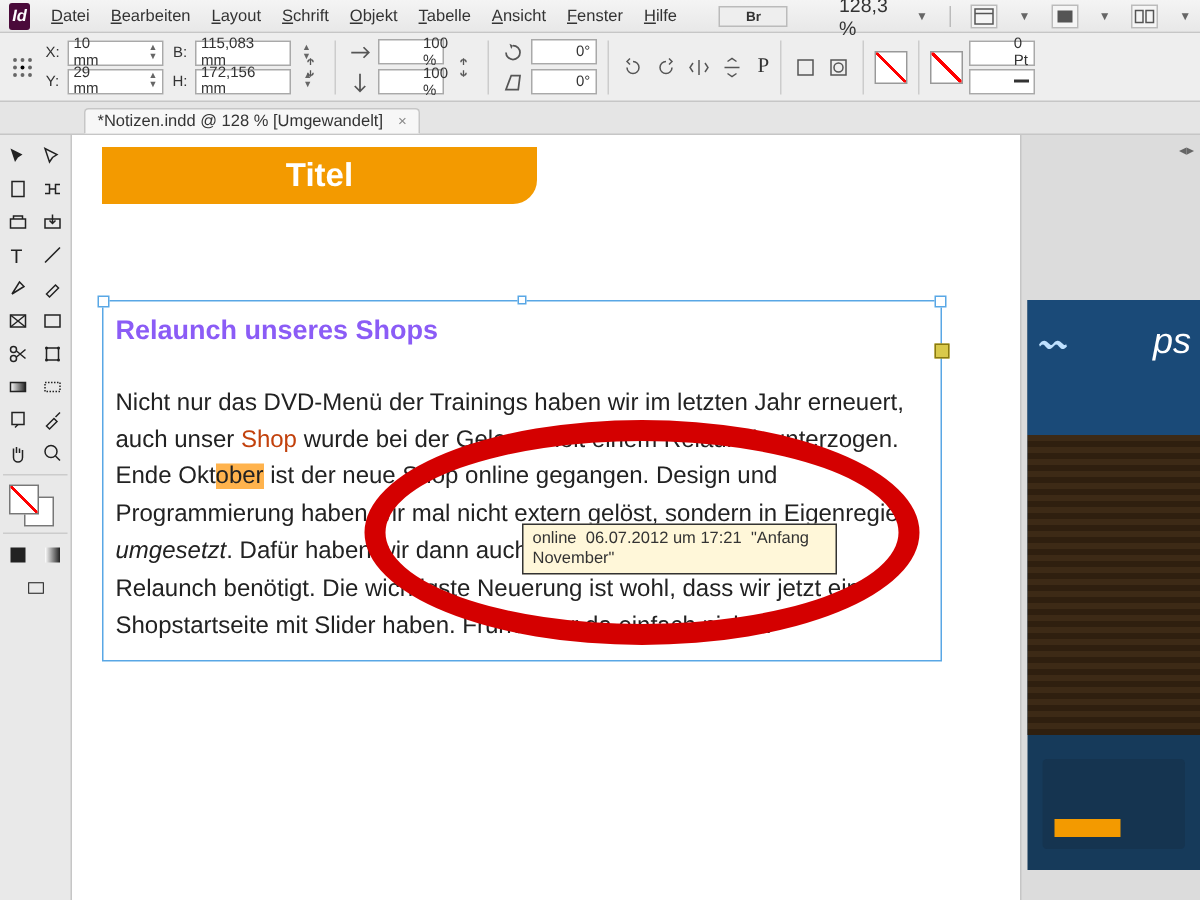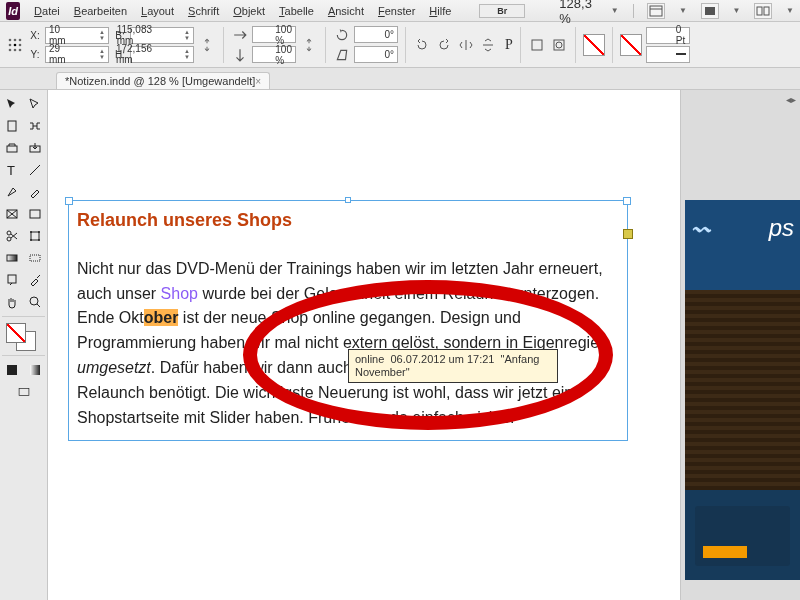--- a/index.html
+++ b/index.html
@@ -14,32 +14,32 @@
 .menubar .br-btn { border:1px solid #bbb; padding:1px 17px; font-size:9px; background:#eee; font-weight:bold;}
 .menubar .zoom { font-size: 13px; margin-left: 20px; }
 .menubar .topicon { width:22px; height:16px; border:1px solid #bbb; background:#f5f5f5; display:flex;align-items:center;justify-content:center;}
 .menubar .topicon svg{width:14px;height:12px;}
 
 
 .ctrlbar { height: 46px; background: #eee; border-bottom: 1px solid #c6c6c6; display:flex; align-items:center; padding:0 6px; gap:4px; font-size:10px; color:#333;}
 .ctrlbar .block { display:flex; flex-direction:column; gap:2px;}
 .ctrlbar .row { display:flex; align-items:center; gap:3px;}
 .ctrlbar .lab { width:14px; text-align:center; font-size:10px;}
-.ctrlbar .inp { width:64px; height:17px; border:1px solid #a9a9a9; background:#fff; font-size:10px; padding:0 3px; display:flex; align-items:center; justify-content:flex-end;gap:32px;}
+.ctrlbar .inp { width:64px; height:17px; border:1px solid #a9a9a9; background:#fff; font-size:10px; padding:0 3px; display:flex; align-items:center; justify-content:space-between;gap:32px;}
 .ctrlbar .inp.sm{width:44px;padding-left:29px;}
 .ctrlbar .spin { display:flex; flex-direction:column; font-size:6px; color:#666; line-height:6px;}
 .ctrlbar .miniicon{width:18px;height:18px;display:flex;align-items:center;justify-content:center;}
 .ctrlbar .miniicon svg{width:14px;height:14px;}
 .ctrlbar .sep{width:1px;height:36px;background:#ccc;margin:0 3px;}
 .ctrlbar .swatch{width:22px;height:22px;border:1px solid #999;position:relative;}
 .ctrlbar .diag::after{content:"";position:absolute;left:0;top:0;width:100%;height:100%;background:linear-gradient(to top right, transparent 46%, red 46%, red 54%, transparent 54%);}
 
 
 .tabbar { height: 22px; background: #e5e5e5; border-bottom:1px solid #c6c6c6; display:flex; align-items:flex-end; padding-left:56px;}
-.tab { background:#f7f7f7; border:1px solid #c6c6c6; border-bottom:none; border-radius:3px 3px 0 0; padding:2px 8px; font-size:11px; color:#333; display:flex; align-items:center; gap:0;}
+.tab { background:#f7f7f7; border:1px solid #c6c6c6; border-bottom:none; border-radius:3px 3px 0 0; padding:2px 8px; font-size:11px; color:#333; display:flex; align-items:center; gap:10px;}
 .tab .close{font-size:10px;color:#888;}
 
 
 .workspace { position:absolute; top:90px; left:0; right:0; bottom:0; display:flex; background:#ddd;}
 .toolbox { width:48px; background:#e9e9e9; border-right:1px solid #c6c6c6; padding:4px 2px; display:grid; grid-template-columns:1fr 1fr; gap:2px; align-content:start;}
 .toolbox .tool{height:20px; display:flex;align-items:center;justify-content:center; border:1px solid transparent;}
 .toolbox .tool svg{width:14px;height:14px;}
 .toolbox .tool.full{grid-column:1/3;}
 .toolbox .dsep{grid-column:1/3; height:1px; background:#ccc; margin:2px 0;}
 .toolbox .colorsw{grid-column:1/3; height:30px; position:relative;}
@@ -48,25 +48,25 @@
 .toolbox .colorsw .bg{position:absolute;left:14px;top:10px;width:20px;height:20px;background:#fff;border:1px solid #777;}
 
 .canvas { flex:1; background:#fff; position:relative; overflow:hidden;}
 .titlebar-orange{ position:absolute; left:20px; top:8px; width:290px; height:38px; background:#f39a00; border-radius:0 0 16px 0; display:flex; align-items:center; justify-content:center; color:#fff; font-size:22px; font-weight:600;}
 .textframe { position:absolute; left:20px; top:110px; width:560px; border:1px solid #59a7e5;}
 .textframe::before{content:"";position:absolute;left:-4px;top:-4px;width:6px;height:6px;border:1px solid #59a7e5;background:#fff;}
 .textframe::after{content:"";position:absolute;right:-4px;top:-4px;width:6px;height:6px;border:1px solid #59a7e5;background:#fff;}
 .handle-mid{position:absolute;left:50%;top:-4px;width:6px;height:6px;margin-left:-3px;border:1px solid #59a7e5;background:#fff;}
 .yellow-handle{position:absolute;right:-6px;top:28px;width:10px;height:10px;background:#d9c94a;border:1px solid #8a7a10;}
 .textframe .inner{ padding:6px 8px 10px; font-size:16px; line-height:1.55; color:#222; }
-.textframe h3{ color:#c2410c; font-size:18px; font-weight:700; margin-bottom:22px;}
-.textframe a{ color:#8b5cf6; text-decoration:none;}
+.textframe h3{ color:#8b5cf6; font-size:18px; font-weight:700; margin-bottom:22px;}
+.textframe a{ color:#c2410c; text-decoration:none;}
 .textframe em{font-style:italic;}
 
-.note-highlight{ background:#ffb34d; display:inline;font-weight:bold;}
+.note-highlight{ background:#ffb34d; display:inline;}
 .note-tooltip{ position:absolute; left:300px; top:259px; background:#fff7d9; border:1px solid #333; padding:3px 6px; font-size:11px; color:#333; max-width:210px; line-height:1.2; z-index:5;}
 
 .red-ellipse{ position:absolute; left:195px; top:190px; width:370px; height:150px; border:14px solid #d40000; border-radius:50%; pointer-events:none; z-index:6;}
 
 .rightpanel{ width:120px; background:#dcdcdc; border-left:1px solid #c6c6c6; position:relative; overflow:hidden;}
 .rightpanel .preview{position:absolute;right:0;top:110px;width:115px;height:380px;background:#163a5a;}
 .rightpanel .preview .hdr{height:90px;background:#1a4a78;position:relative;}
 .rightpanel .preview .hdr .logo{position:absolute;right:6px;top:14px;color:#fff;font-size:24px;font-style:italic;}
 .rightpanel .preview .hdr .wave{position:absolute;left:8px;top:14px;color:#bfe1ff;font-size:18px;}
 .rightpanel .preview .wood{position:absolute;top:90px;left:0;right:0;height:200px;background:repeating-linear-gradient(#3d2a16 0 4px,#2f1f0f 4px 8px);}
@@ -423,20 +423,21 @@
         </svg>
       </div>
     <div class="tool full">
         <svg viewBox="0 0 20 14">
           <rect x="3" y="2" width="14" height="10" fill="none" stroke="#222"></rect>
         </svg>
       </div>
   </div>
 
   <div class="canvas">
+    <div class="titlebar-orange">Titel</div>
 
     <div class="textframe">
       <div class="handle-mid"></div>
       <div class="yellow-handle"></div>
       <div class="inner">
         <h3>Relaunch unseres Shops</h3>
         <p>
           <span>Nicht nur das DVD-Menü der Trainings haben wir im letzten Jahr erneuert, auch unser </span><a href="#">Shop</a><span> wurde bei der Gelegenheit einem Relaunch unterzogen. Ende Okt</span><span class="note-highlight">ober</span><span> ist der neue Shop online ge­gangen. Design und Programmierung haben wir mal nicht extern gelöst, sondern in Eigenregie </span><em>umgesetzt</em><span>. Dafür haben wir dann auch sechs Wochen allein für den Relaunch benötigt. Die wichtigste Neu­erung ist wohl, dass wir jetzt eine Shopstartseite mit Slider haben. Früher war da einfach nichts.</span>
         </p>
       </div>

